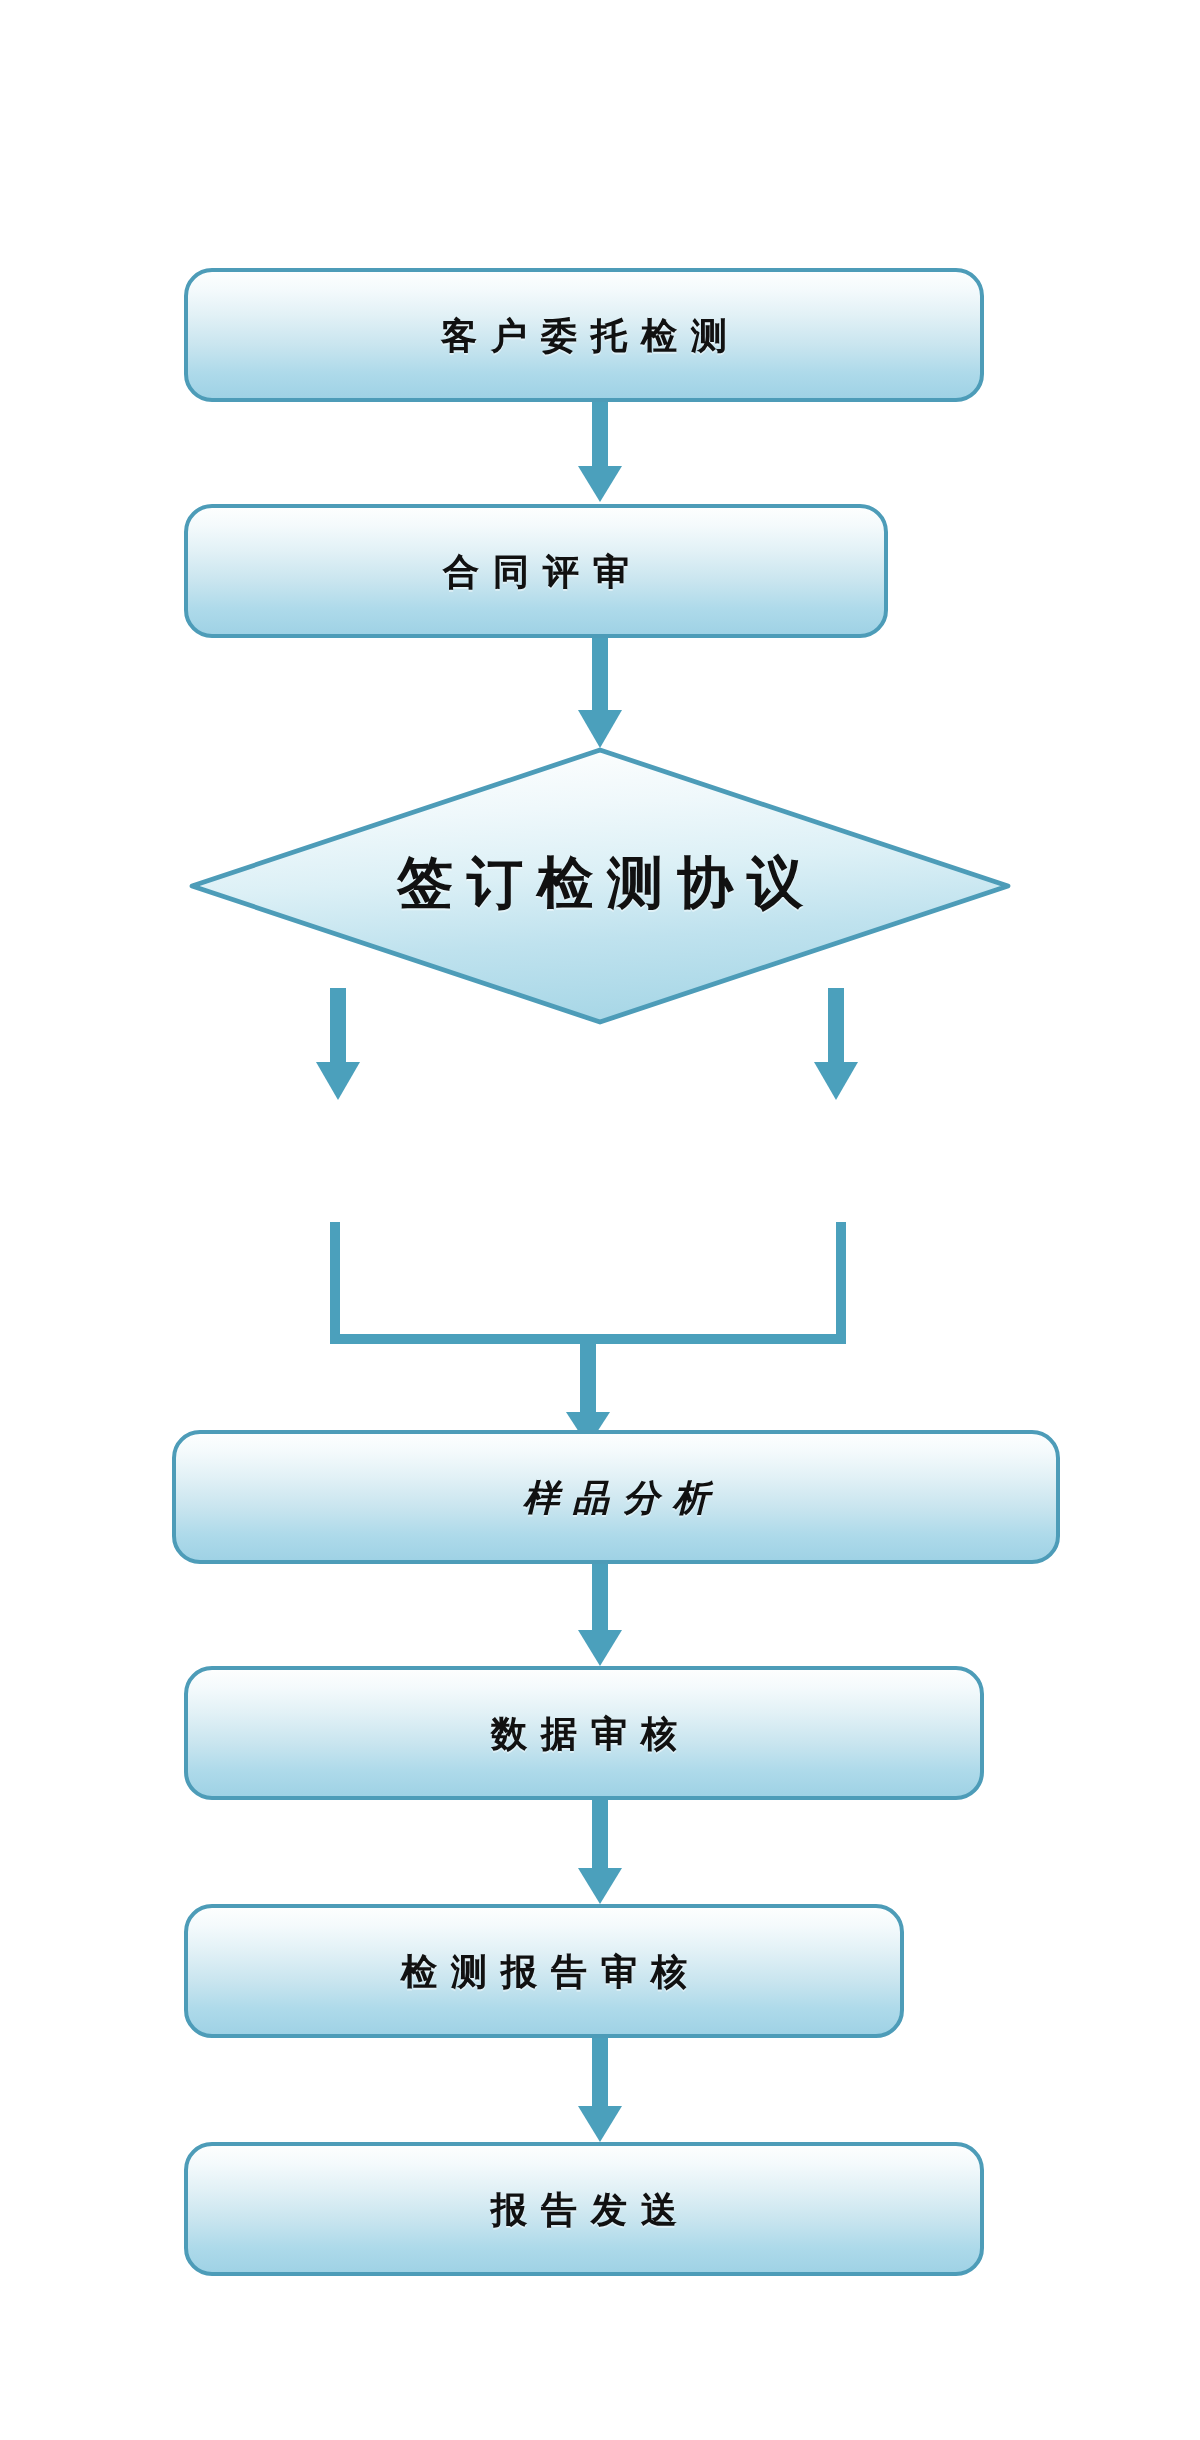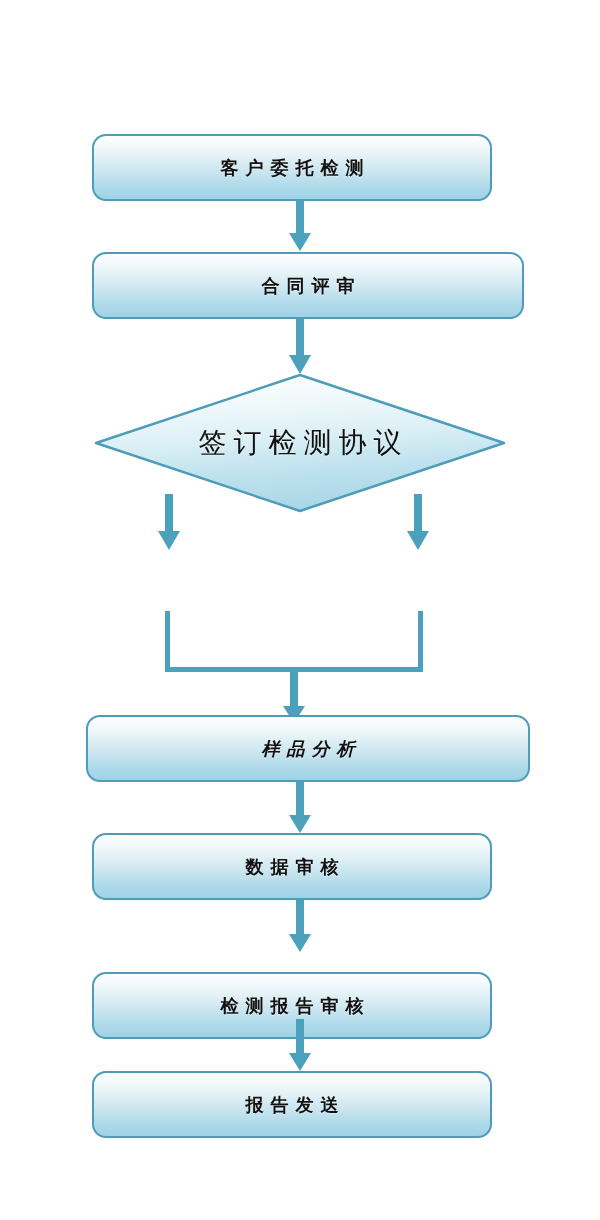--- a/index.html
+++ b/index.html
@@ -95,21 +95,21 @@
     position: absolute;
     left: 0;
     top: 0;
     width: 420px;
     height: 142px;
     display: flex;
     align-items: center;
     justify-content: center;
     color: #111111;
     font-size: 28px;
-    font-weight: normal;
+    font-weight: bold;
     letter-spacing: 7px;
     padding-left: 7px;
     box-sizing: border-box;
     text-shadow: 0 1px 0 rgba(255,255,255,0.45);
     line-height: 1;
     text-align: right;
   }
 
   
   .conn {
@@ -127,21 +127,21 @@
     <span class="node-label">客户委托检测</span>
   </div>
 
   <div class="conn" style="left:286px; top:201px;">
     <svg width="28" height="51" viewBox="0 0 28 51">
       <rect x="10" y="0" width="8" height="34" fill="#4ba0bc"></rect>
       <polygon points="3,32 25,32 14,50" fill="#4ba0bc"></polygon>
     </svg>
   </div>
 
-  <div class="node proc-box" style="left:92px; top:252px; width:432px; height:67px;">
+  <div class="node proc-box" style="left:92px; top:252px; width:352px; height:67px;">
     <span class="node-label">合同评审</span>
   </div>
 
   <div class="conn" style="left:286px; top:319px;">
     <svg width="28" height="56" viewBox="0 0 28 56">
       <rect x="10" y="0" width="8" height="38" fill="#4ba0bc"></rect>
       <polygon points="3,36 25,36 14,55" fill="#4ba0bc"></polygon>
     </svg>
   </div>
 
@@ -206,21 +206,21 @@
     <span class="node-label">数据审核</span>
   </div>
 
   <div class="conn" style="left:286px; top:900px;">
     <svg width="28" height="53" viewBox="0 0 28 53">
       <rect x="10" y="0" width="8" height="36" fill="#4ba0bc"></rect>
       <polygon points="3,34 25,34 14,52" fill="#4ba0bc"></polygon>
     </svg>
   </div>
 
-  <div class="node proc-box" style="left:92px; top:952px; width:400px; height:67px;margin-top:20px;">
+  <div class="node proc-box" style="left:92px; top:952px; width:360px; height:67px;">
     <span class="node-label">检测报告审核</span>
   </div>
 
   <div class="conn" style="left:286px; top:1019px;">
     <svg width="28" height="53" viewBox="0 0 28 53">
       <rect x="10" y="0" width="8" height="36" fill="#4ba0bc"></rect>
       <polygon points="3,34 25,34 14,52" fill="#4ba0bc"></polygon>
     </svg>
   </div>
 

